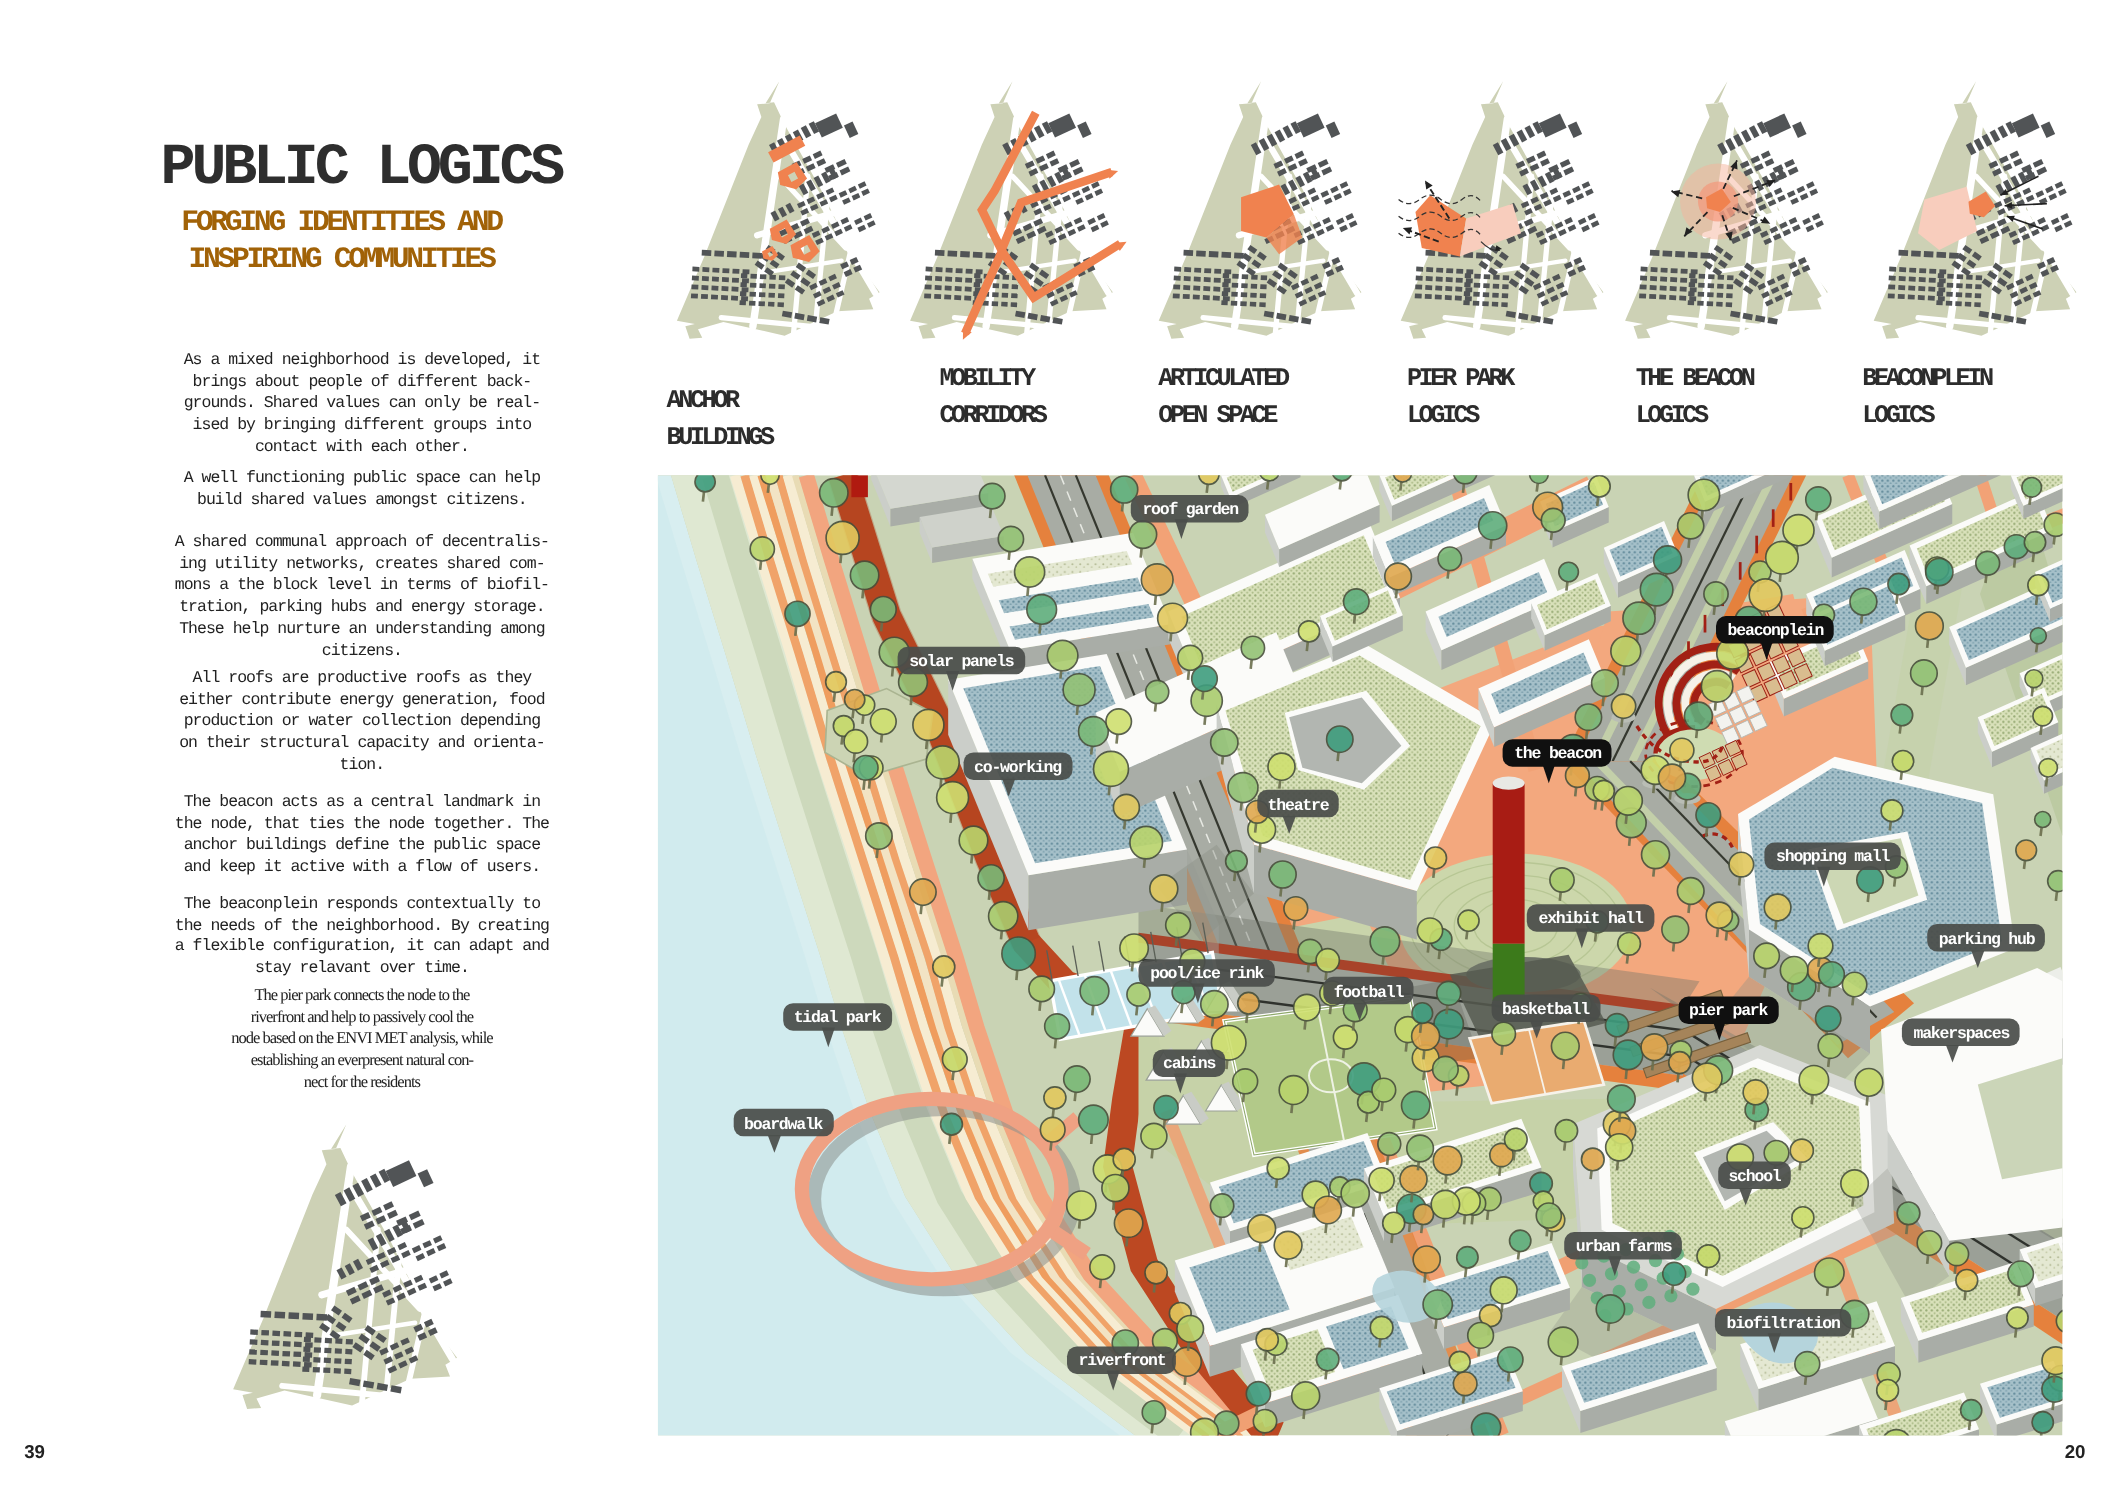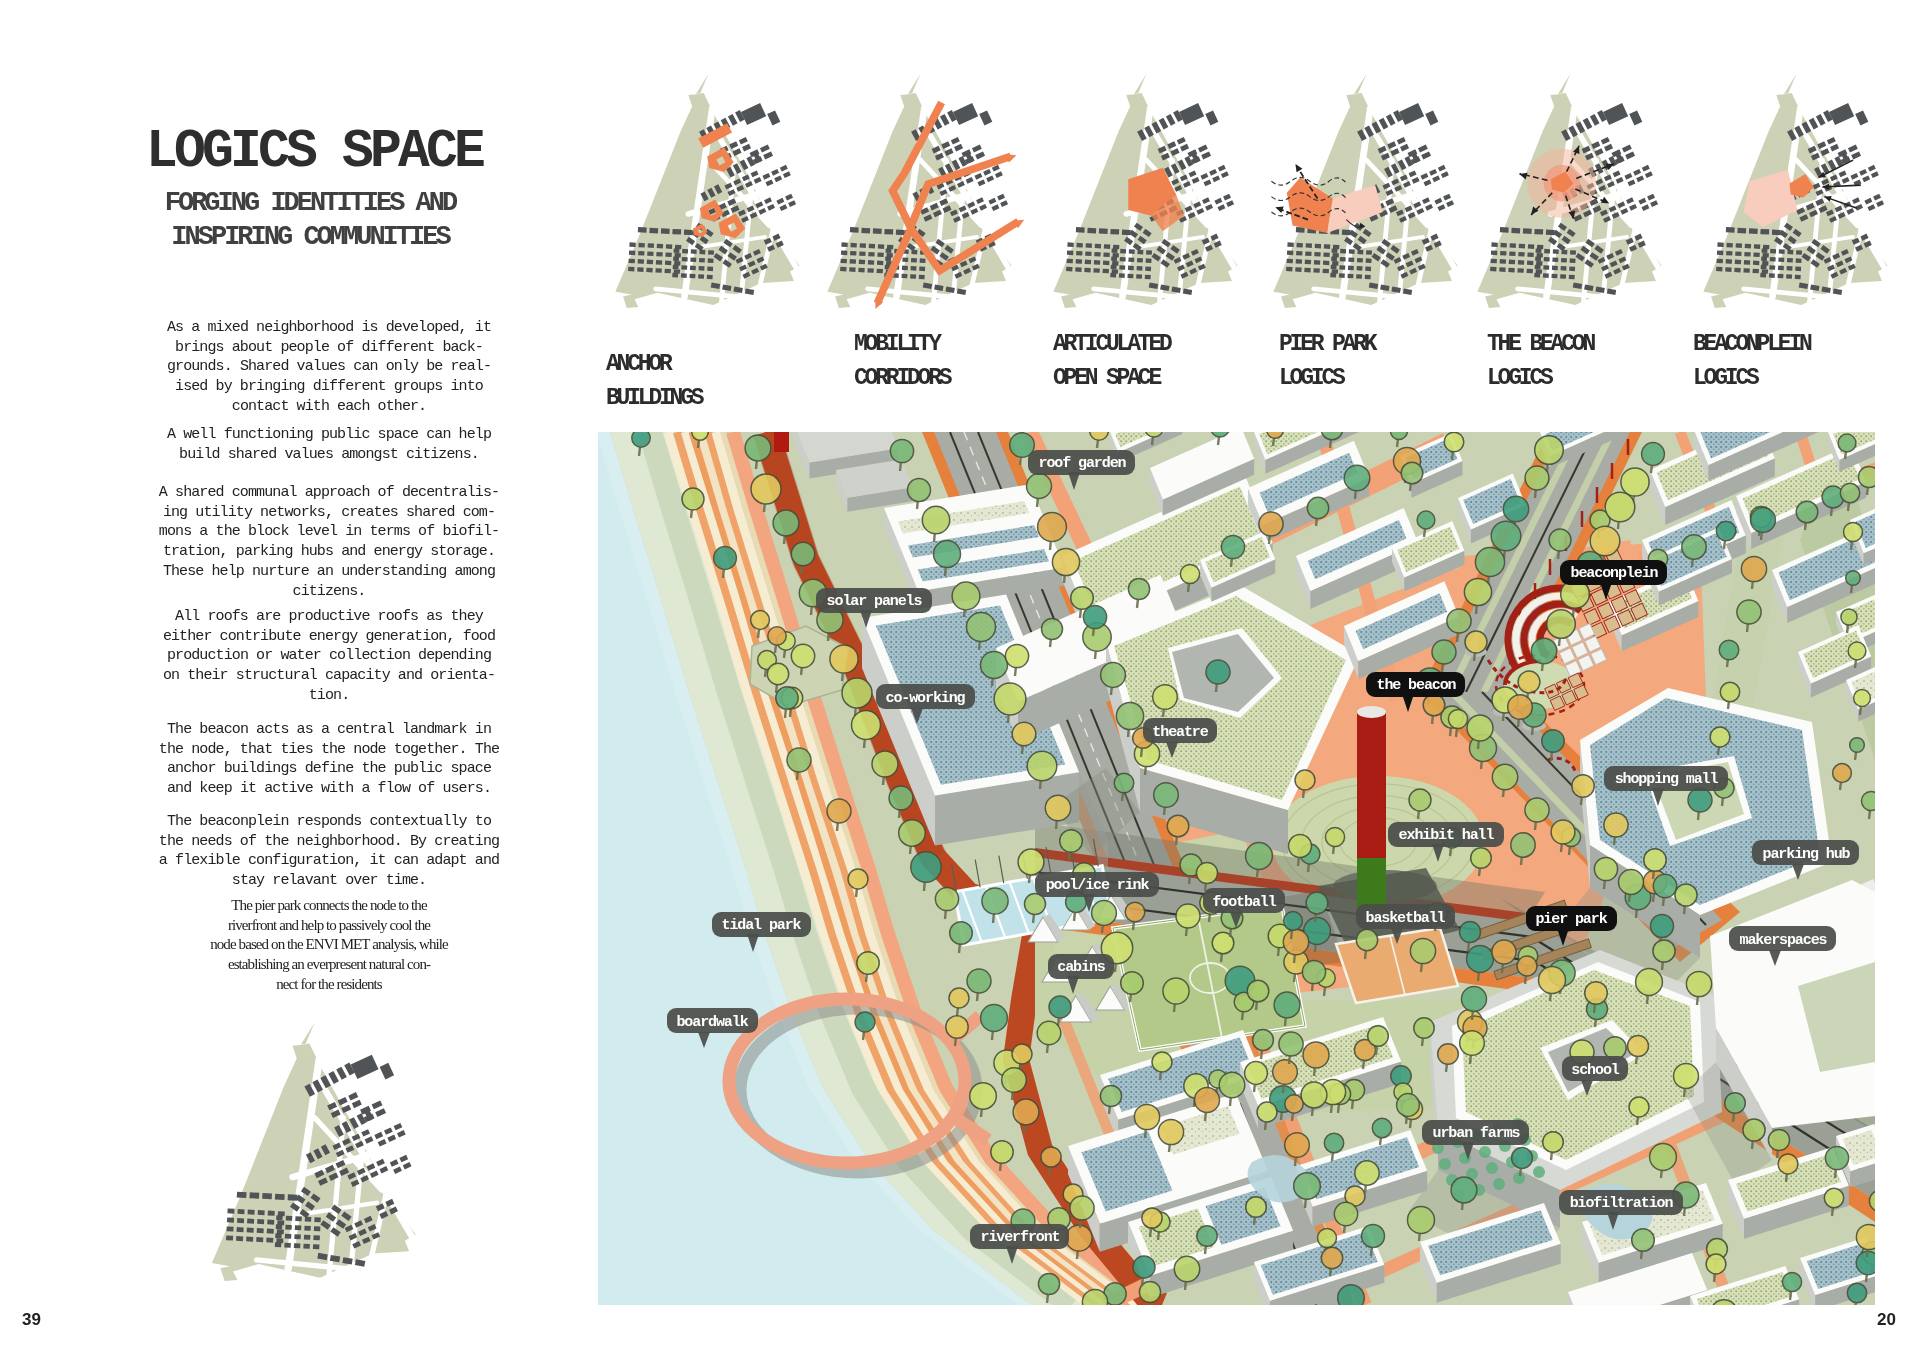--- a/index.html
+++ b/index.html
@@ -1,22 +1,22 @@
 <!DOCTYPE html>
 <html><head><meta charset="utf-8"><style>
 html,body{margin:0;padding:0;background:#ffffff;width:1920px;height:1357px;overflow:hidden;}
 body{font-family:"Liberation Mono", monospace;color:#1c1c1c;position:relative;}
 .abs{position:absolute;}
 .title{font-weight:bold;font-size:53px;letter-spacing:-3.8px;color:#2e2e2e;}
-.sub{font-weight:bold;font-size:27px;letter-spacing:-3.0px;color:#404040;text-align:center;line-height:34px;}
+.sub{font-weight:bold;font-size:27px;letter-spacing:-3.0px;color:#a16207;text-align:center;line-height:34px;}
 .body{font-size:15px;letter-spacing:-0.9px;line-height:19.7px;color:#222;text-align:center;}
 .dlab{font-weight:bold;font-size:23px;letter-spacing:-3.2px;line-height:34px;color:#2c2c2c;}
 .pg{font-weight:bold;font-size:17px;color:#222;font-family:"Liberation Sans",sans-serif;}
 </style></head><body>
-<div class="abs title" style="left:146px;top:122px;">LOGICS SPACE</div>
+<div class="abs title" style="left:146px;top:122px;">PUBLIC LOGICS</div>
 <div class="abs sub" style="left:140px;top:186px;width:340px;">FORGING IDENTITIES AND<br>INSPIRING COMMUNITIES</div>
 <div class="abs body" style="left:139px;top:318px;width:380px;">As a mixed neighborhood is developed, it<br>brings about people of different back-<br>grounds. Shared values can only be real-<br>ised by bringing different groups into<br>contact with each other.</div>
 <div class="abs body" style="left:139px;top:425px;width:380px;">A well functioning public space can help<br>build shared values amongst citizens.</div>
 <div class="abs body" style="left:139px;top:483px;width:380px;">A shared communal approach of decentralis-<br>ing utility networks, creates shared com-<br>mons a the block level in terms of biofil-<br>tration, parking hubs and energy storage.<br>These help nurture an understanding among<br>citizens.</div>
 <div class="abs body" style="left:139px;top:607px;width:380px;">All roofs are productive roofs as they<br>either contribute energy generation, food<br>production or water collection depending<br>on their structural capacity and orienta-<br>tion.</div>
 <div class="abs body" style="left:139px;top:720px;width:380px;">The beacon acts as a central landmark in<br>the node, that ties the node together. The<br>anchor buildings define the public space<br>and keep it active with a flow of users.</div>
 <div class="abs body" style="left:139px;top:812px;width:380px;">The beaconplein responds contextually to<br>the needs of the neighborhood. By creating<br>a flexible configuration, it can adapt and<br>stay relavant over time.</div>
 <div class="abs body" style="left:139px;top:896px;width:380px;font-family:Liberation Serif, serif;">The pier park connects the node to the<br>riverfront and help to passively cool the<br>node based on the ENVI MET analysis, while<br>establishing an everpresent natural con-<br>nect for the residents</div>
 <div class="abs pg" style="left:22px;top:1310px;">39</div>
 <div class="abs pg" style="left:1877px;top:1310px;">20</div>

